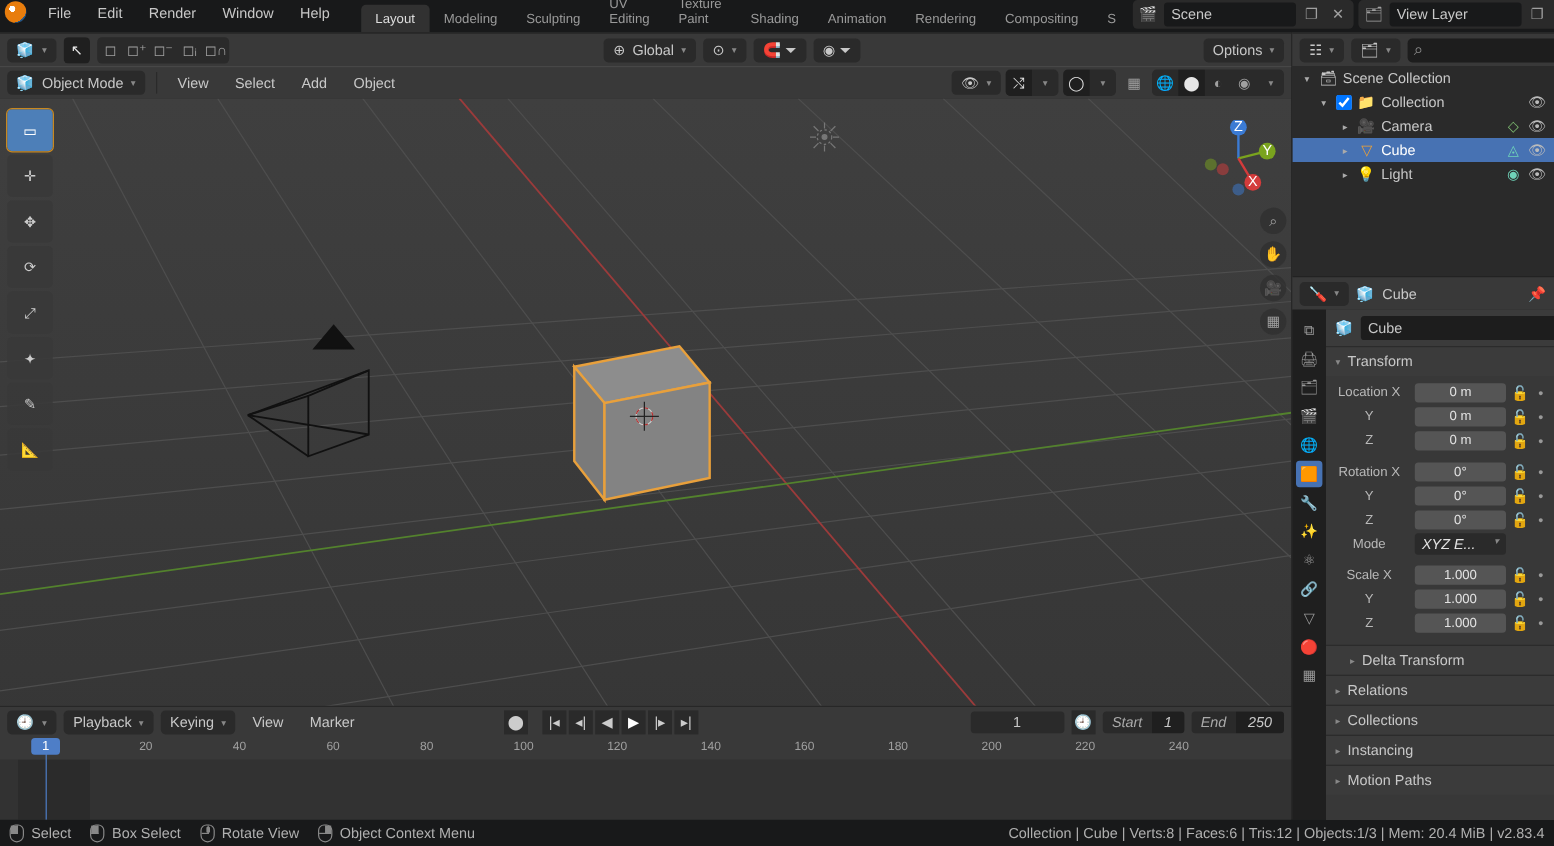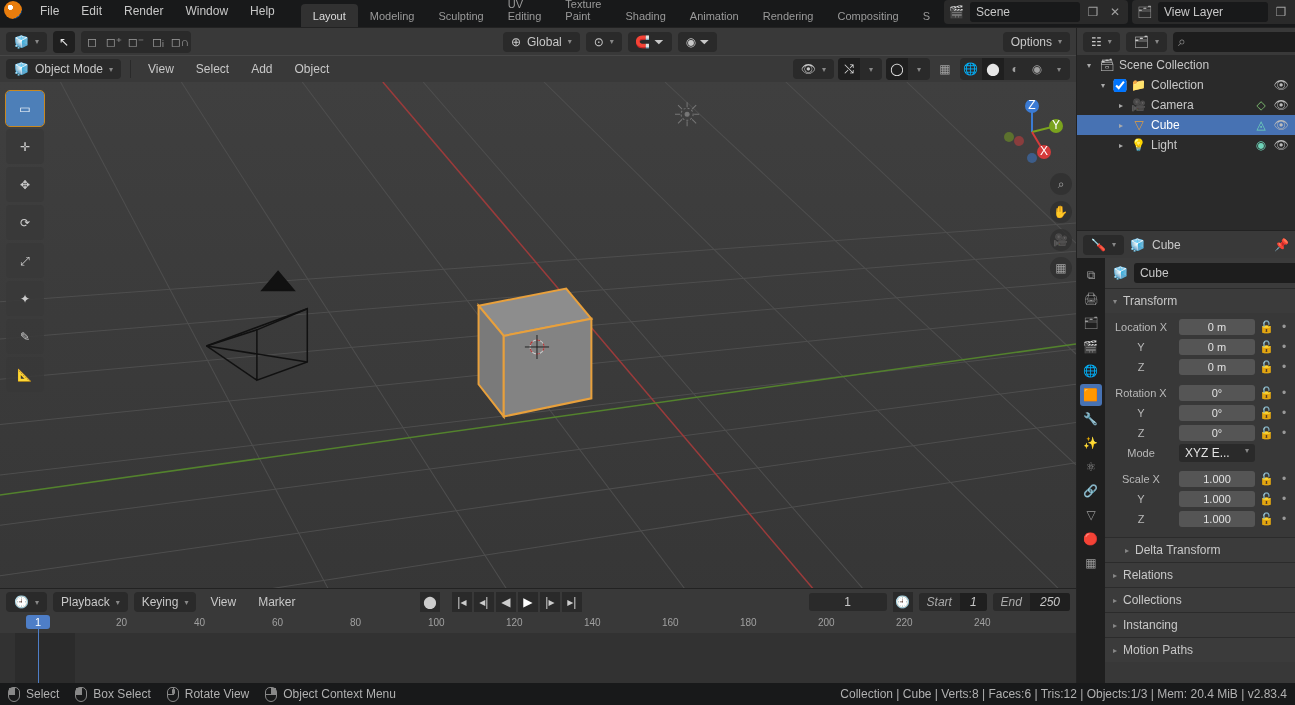--- a/index.html
+++ b/index.html
@@ -470,21 +470,21 @@
               <div class="prop-dot">•</div>
             </div>
           <div class="prop-row">
               <div class="prop-label">Z</div>
               <div class="prop-val">0°</div>
               <div class="prop-lock">🔓</div>
               <div class="prop-dot">•</div>
             </div>
           <div class="prop-row">
               <div class="prop-label">Mode</div>
-              <div class="prop-val" style="background:#2a2a2a;display:flex;justify-content:space-between;padding:2px 6px;">
+              <div class="prop-val" style="background:#2a2a2a;display:flex;justify-content:space-between;padding:2px 6px;font-style:italic;">
                 <span>XYZ E...</span>
                 <span class="chev">▾</span>
               </div>
               <div style="width:16px"></div>
               <div style="width:10px"></div>
             </div>
           <div style="height:6px"></div>
           <div class="prop-row">
               <div class="prop-label">Scale X</div>
               <div class="prop-val">1.000</div>

